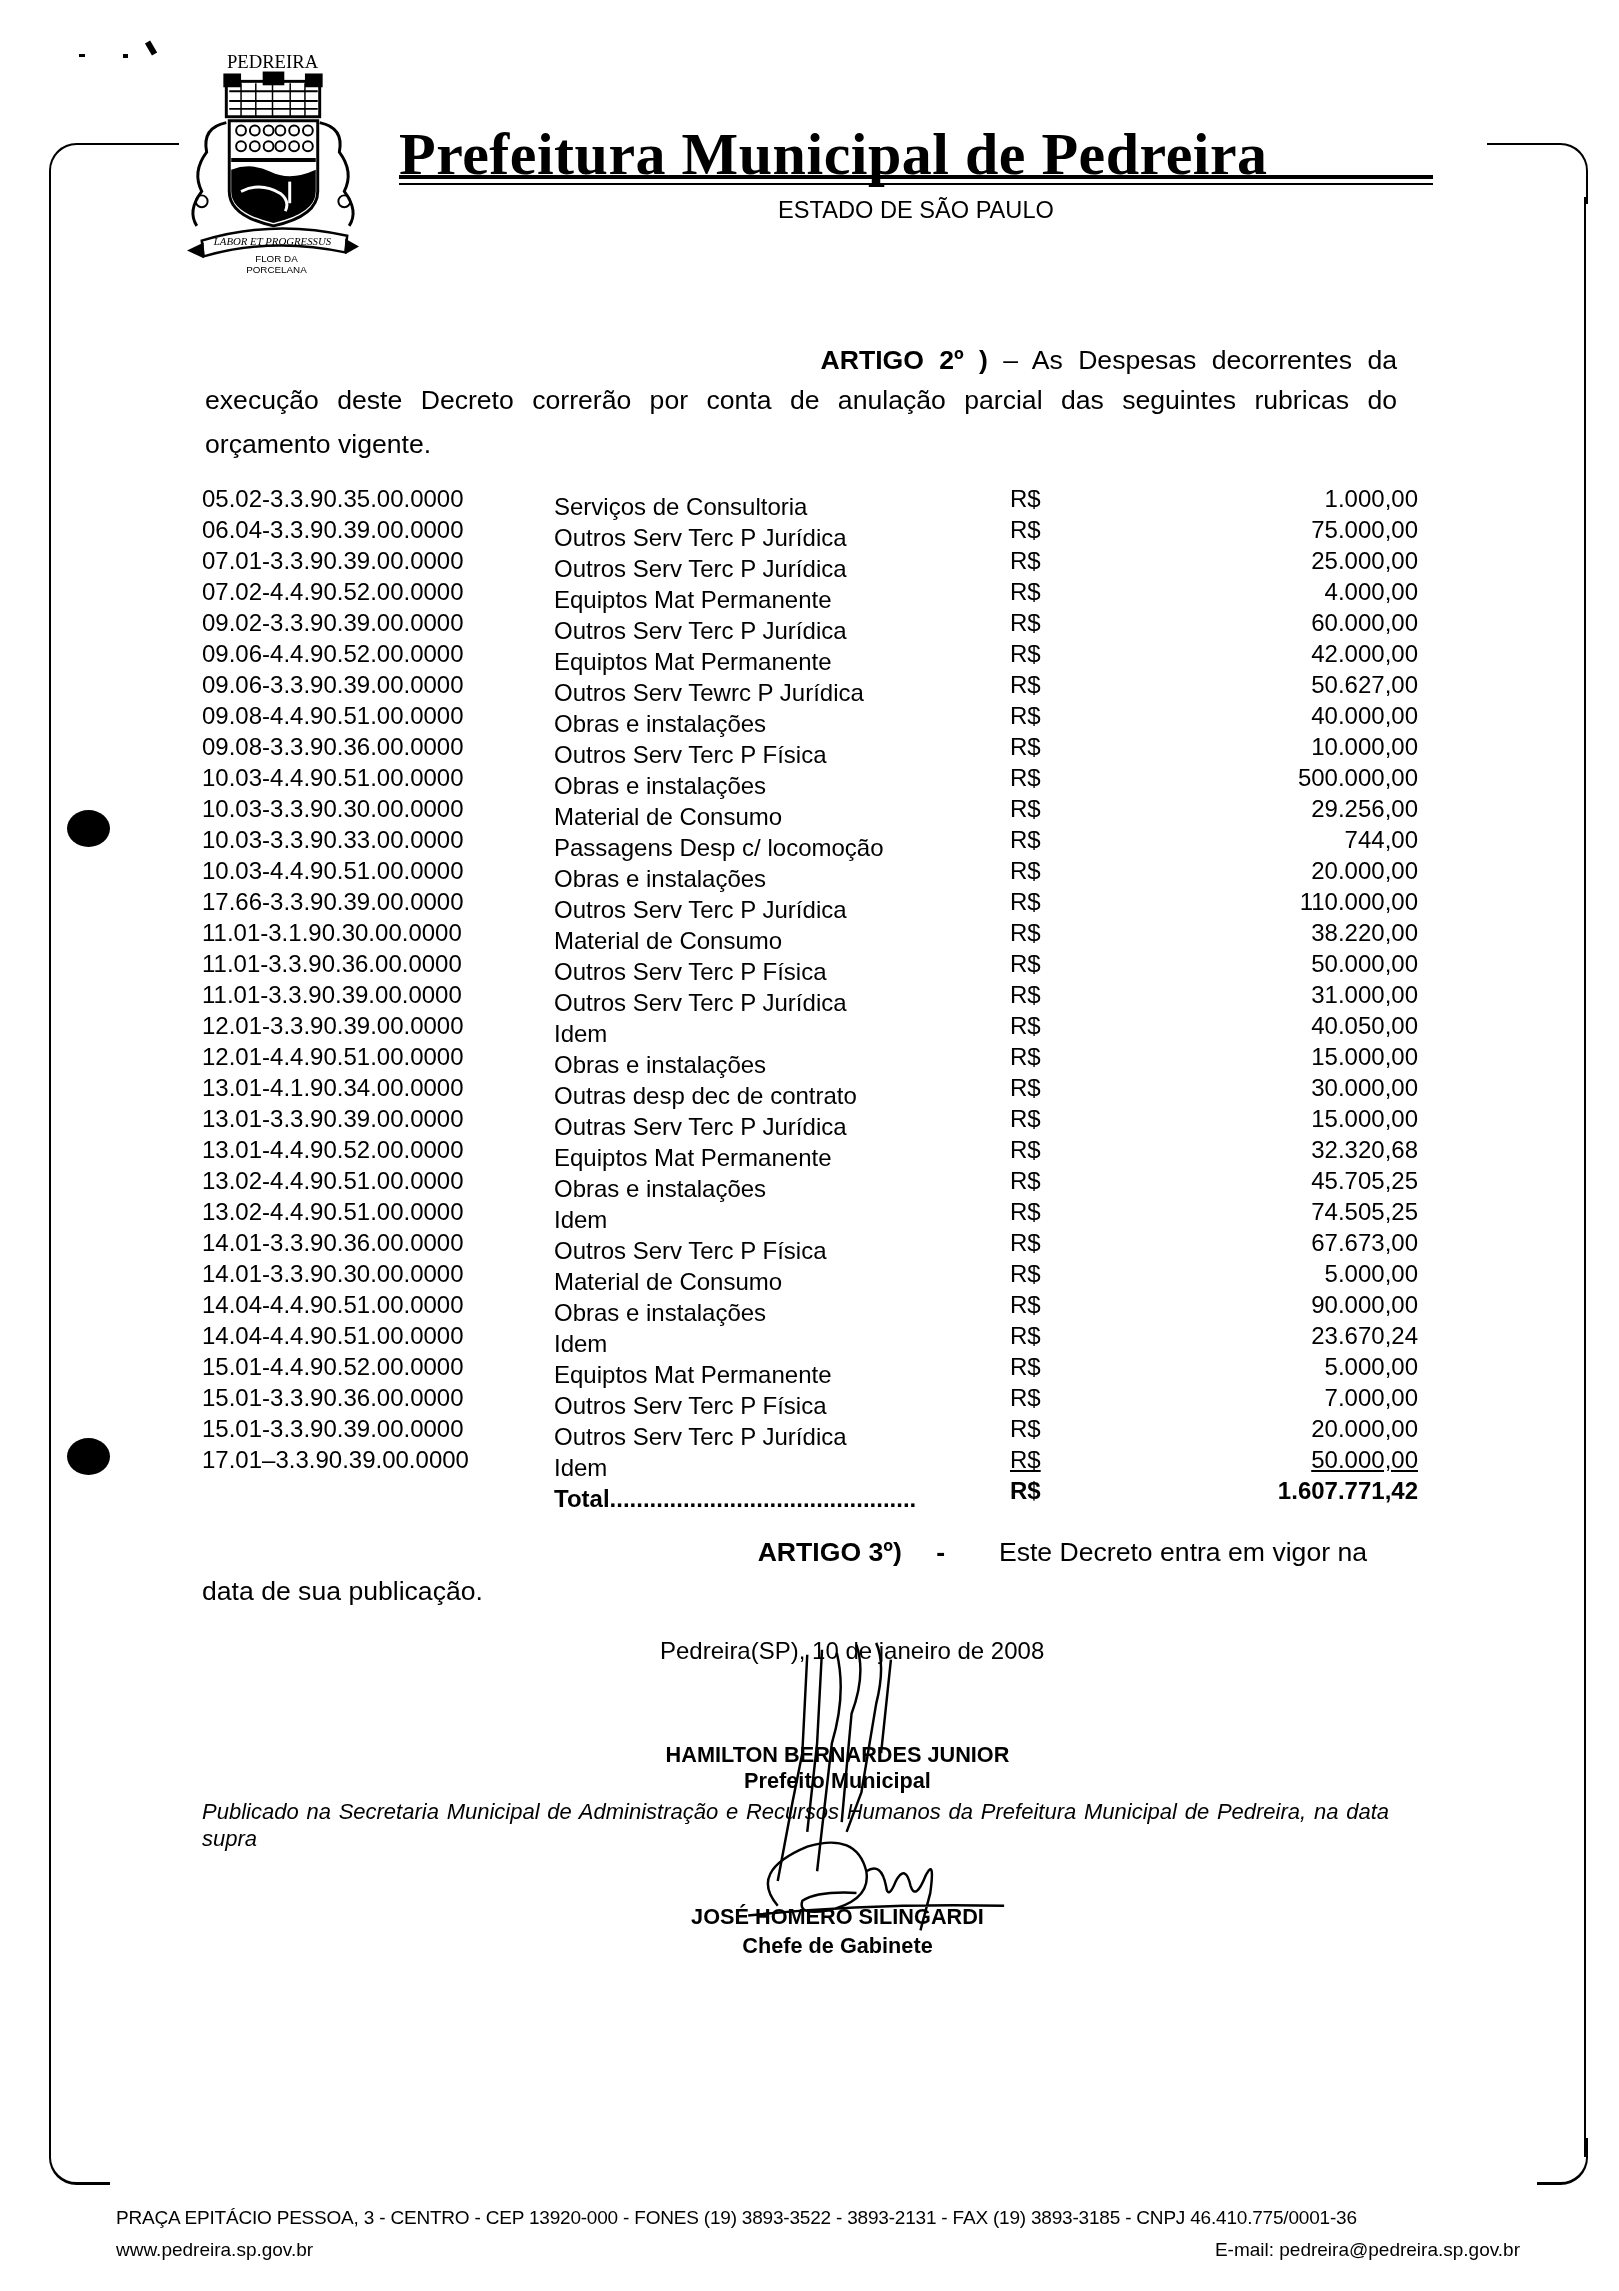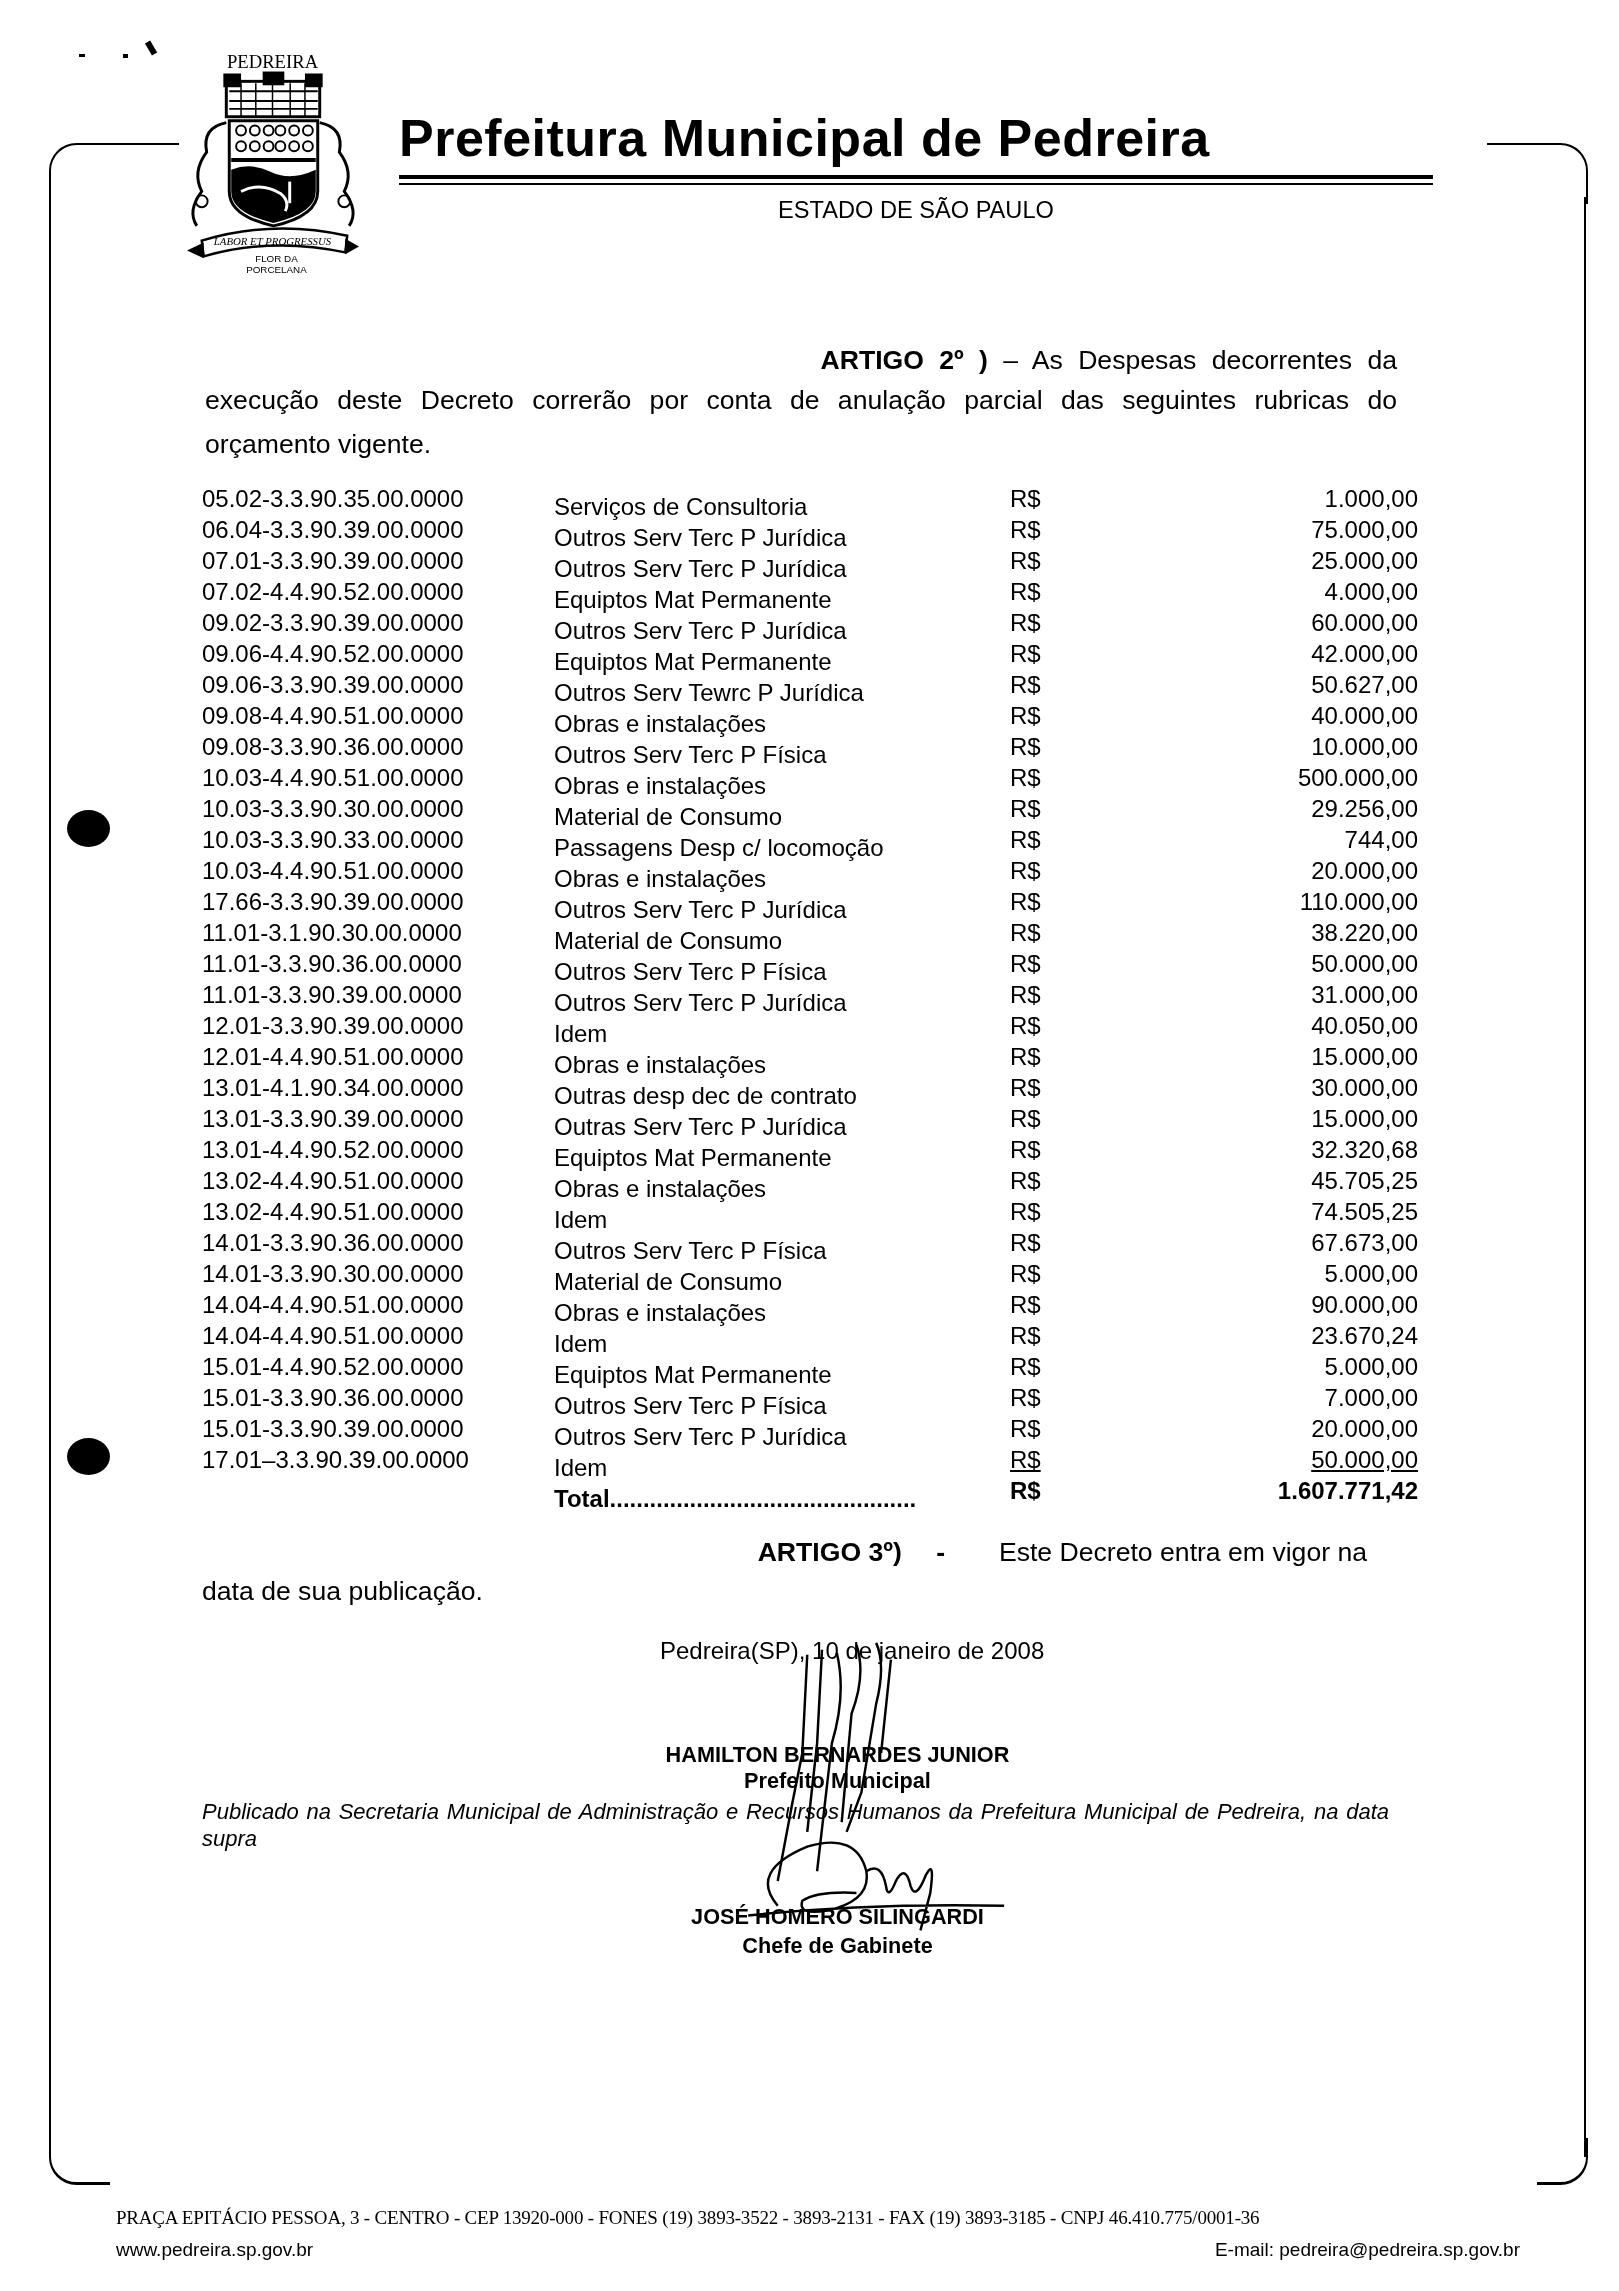--- a/index.html
+++ b/index.html
@@ -17,22 +17,22 @@
   .frame-bottom-left { left: 49px; top: 2138px; width: 59px; height: 44px;
     border-bottom: 3px solid #000; border-left: 2px solid #000; border-bottom-left-radius: 27.6px; }
   .frame-bottom-right { left: 1537px; top: 2138px; width: 49px; height: 44px;
     border-bottom: 3px solid #000; border-right: 2px solid #000; border-bottom-right-radius: 27.6px; }
 
   
   .crest { left: 172px; top: 44px; width: 202px; height: 231px; }
 
   .scan-speck { background: #000; }
 
-  .title { left: 399px; top: 108px; font-size: 52px; font-weight: bold;
-    letter-spacing: 0.5px; white-space: nowrap; font-family: Liberation Sans, sans-serif; }
+  .title { left: 399px; top: 120px; font-size: 60px; font-weight: bold;
+    letter-spacing: 0.5px; white-space: nowrap; font-family: Liberation Serif, serif; }
   .rule1 { left: 399px; top: 175px; width: 1034px; height: 3.9px; background: #000; }
   .rule2 { left: 399px; top: 183px; width: 1034px; height: 2px; background: #000; }
   .subtitle { left: 399px; top: 197px; width: 1034px; text-align: center; font-size: 23.6px; }
 
   .para { left: 205px; width: 1192px; font-size: 26.6px; line-height: 44px; text-align: justify; }
   .art2-lead { left: 205px; top: 345px; width: 1192px; text-align: right; font-size: 26.6px;
     word-spacing: 7.9px; }
   .art2-lead b { font-weight: bold; }
 
   .table { left: 202px; top: 485px; font-size: 24px; }
@@ -51,21 +51,21 @@
   .place-date { left: 660px; top: 1637px; font-size: 24px; }
   .signer1 { left: 591px; top: 1742px; width: 493px; text-align: center; font-size: 21.7px; font-weight: bold; line-height: 25.6px; }
   .published { left: 202px; top: 1799px; width: 1187px; font-size: 22px; font-style: italic;
     text-align: justify; line-height: 26.6px; }
   .signer2 { left: 591px; top: 1903px; width: 493px; text-align: center; font-size: 21.7px; font-weight: bold; line-height: 28.6px; }
 
   .sig { left: 630px; top: 1635px; width: 512px; height: 315px; }
 
   .punch { width: 43px; height: 37px; border-radius: 50%; background: #000; }
 
-  .footer-addr { left: 116px; top: 2207px; font-size: 19px; white-space: nowrap; letter-spacing: -0.2px; font-family: Liberation Serif, serif; }
+  .footer-addr { left: 116px; top: 2207px; font-size: 19px; white-space: nowrap; letter-spacing: -0.2px; }
   .footer-web { left: 116px; top: 2239px; font-size: 19px; }
   .footer-mail { right: 99px; top: 2239px; font-size: 19px; }
 </style>
 </head>
 <body>
 
 <div class="abs frame-top-left"></div>
 <div class="abs frame-top-right"></div>
 <div class="abs frame-left"></div>
 <div class="abs frame-right"></div>

